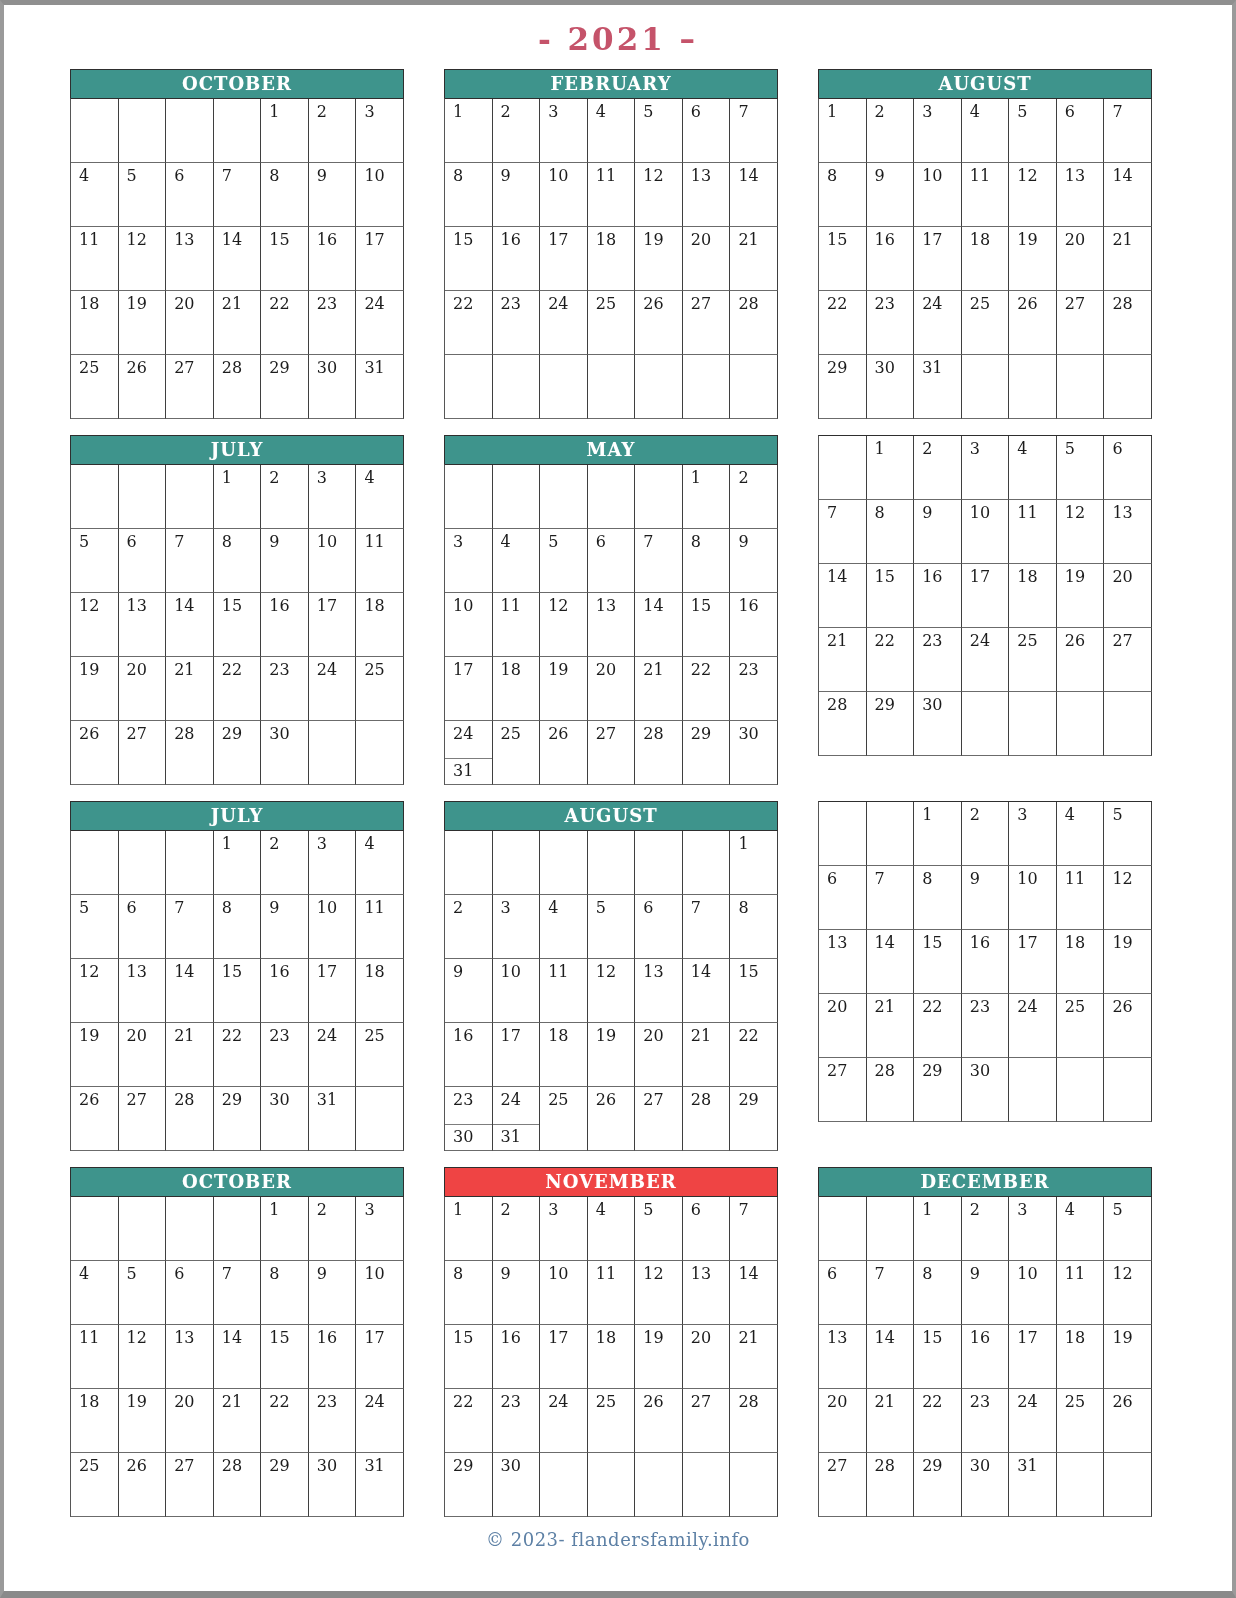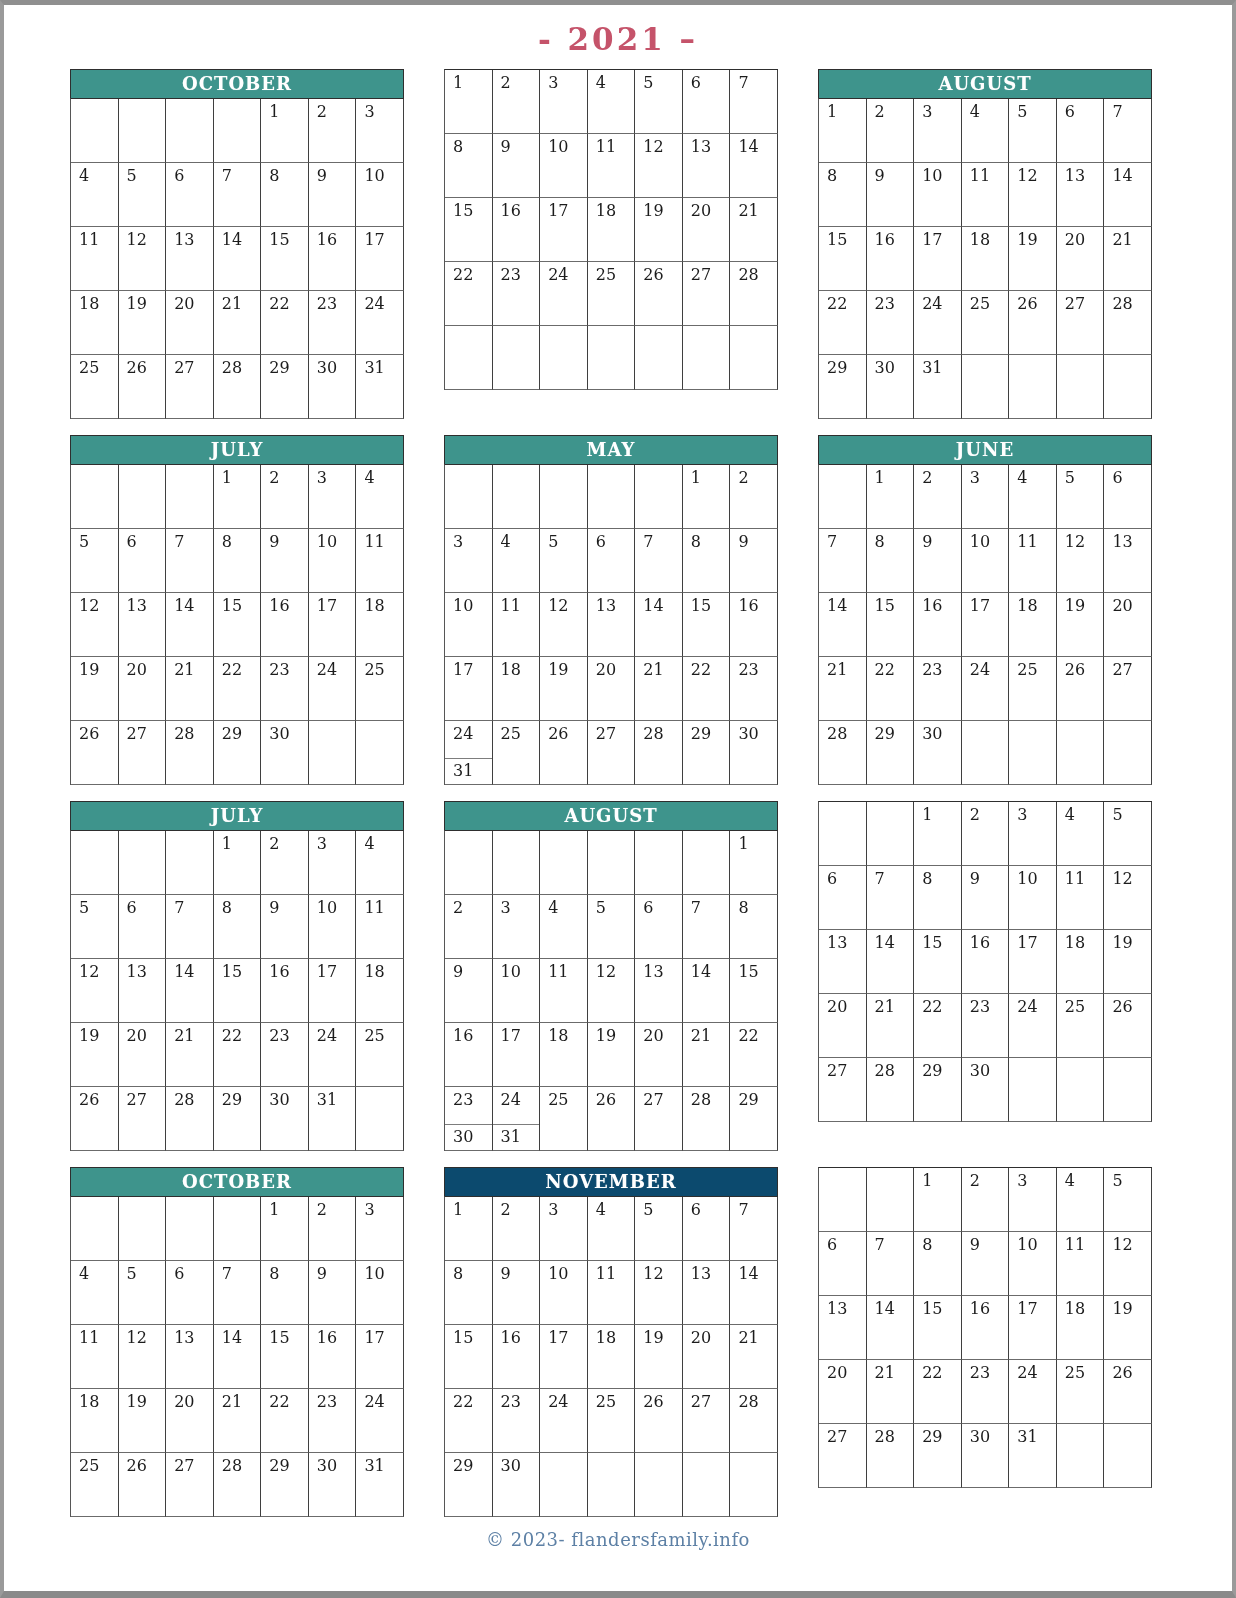--- a/index.html
+++ b/index.html
@@ -190,20 +190,21 @@
           </div>
           <div class="day-cell">
             <span class="day-num" style="color: rgb(28, 28, 28);">30</span>
           </div>
           <div class="day-cell">
             <span class="day-num" style="color: rgb(28, 28, 28);">31</span>
           </div>
         </div>
       </div>
       <div class="month">
+        <div class="month-header" style="background: rgb(62, 148, 140); color: rgb(255, 255, 255);">FEBRUARY</div>
         <div class="week-grid">
           <div class="day-cell">
             <span class="day-num" style="color: rgb(28, 28, 28);">1</span>
           </div>
           <div class="day-cell">
             <span class="day-num" style="color: rgb(28, 28, 28);">2</span>
           </div>
           <div class="day-cell">
             <span class="day-num" style="color: rgb(28, 28, 28);">3</span>
           </div>
@@ -592,21 +593,20 @@
           </div>
           <div class="day-cell">
             <span class="day-num" style="color: rgb(28, 28, 28);">29</span>
           </div>
           <div class="day-cell">
             <span class="day-num" style="color: rgb(28, 28, 28);">30</span>
           </div>
         </div>
       </div>
       <div class="month">
-        <div class="month-header" style="background: rgb(62, 148, 140); color: rgb(255, 255, 255);">JUNE</div>
         <div class="week-grid">
           <div class="day-cell"></div>
           <div class="day-cell">
             <span class="day-num" style="color: rgb(28, 28, 28);">1</span>
           </div>
           <div class="day-cell">
             <span class="day-num" style="color: rgb(28, 28, 28);">2</span>
           </div>
           <div class="day-cell">
             <span class="day-num" style="color: rgb(28, 28, 28);">3</span>
@@ -1103,21 +1103,21 @@
           </div>
           <div class="day-cell">
             <span class="day-num" style="color: rgb(28, 28, 28);">30</span>
           </div>
           <div class="day-cell">
             <span class="day-num" style="color: rgb(28, 28, 28);">31</span>
           </div>
         </div>
       </div>
       <div class="month">
-        <div class="month-header" style="background: #0c4a6e; color: rgb(255, 255, 255);">NOVEMBER</div>
+        <div class="month-header" style="background: #ef4444; color: rgb(255, 255, 255);">NOVEMBER</div>
         <div class="week-grid">
           <div class="day-cell">
             <span class="day-num" style="color: rgb(28, 28, 28);">1</span>
           </div>
           <div class="day-cell">
             <span class="day-num" style="color: rgb(28, 28, 28);">2</span>
           </div>
           <div class="day-cell">
             <span class="day-num" style="color: rgb(28, 28, 28);">3</span>
           </div>
@@ -1203,20 +1203,21 @@
             <span class="day-num" style="color: rgb(28, 28, 28);">30</span>
           </div>
           <div class="day-cell"></div>
           <div class="day-cell"></div>
           <div class="day-cell"></div>
           <div class="day-cell"></div>
           <div class="day-cell"></div>
         </div>
       </div>
       <div class="month">
+        <div class="month-header" style="background: rgb(62, 148, 140); color: rgb(255, 255, 255);">DECEMBER</div>
         <div class="week-grid">
           <div class="day-cell"></div>
           <div class="day-cell"></div>
           <div class="day-cell">
             <span class="day-num" style="color: rgb(28, 28, 28);">1</span>
           </div>
           <div class="day-cell">
             <span class="day-num" style="color: rgb(28, 28, 28);">2</span>
           </div>
           <div class="day-cell">

